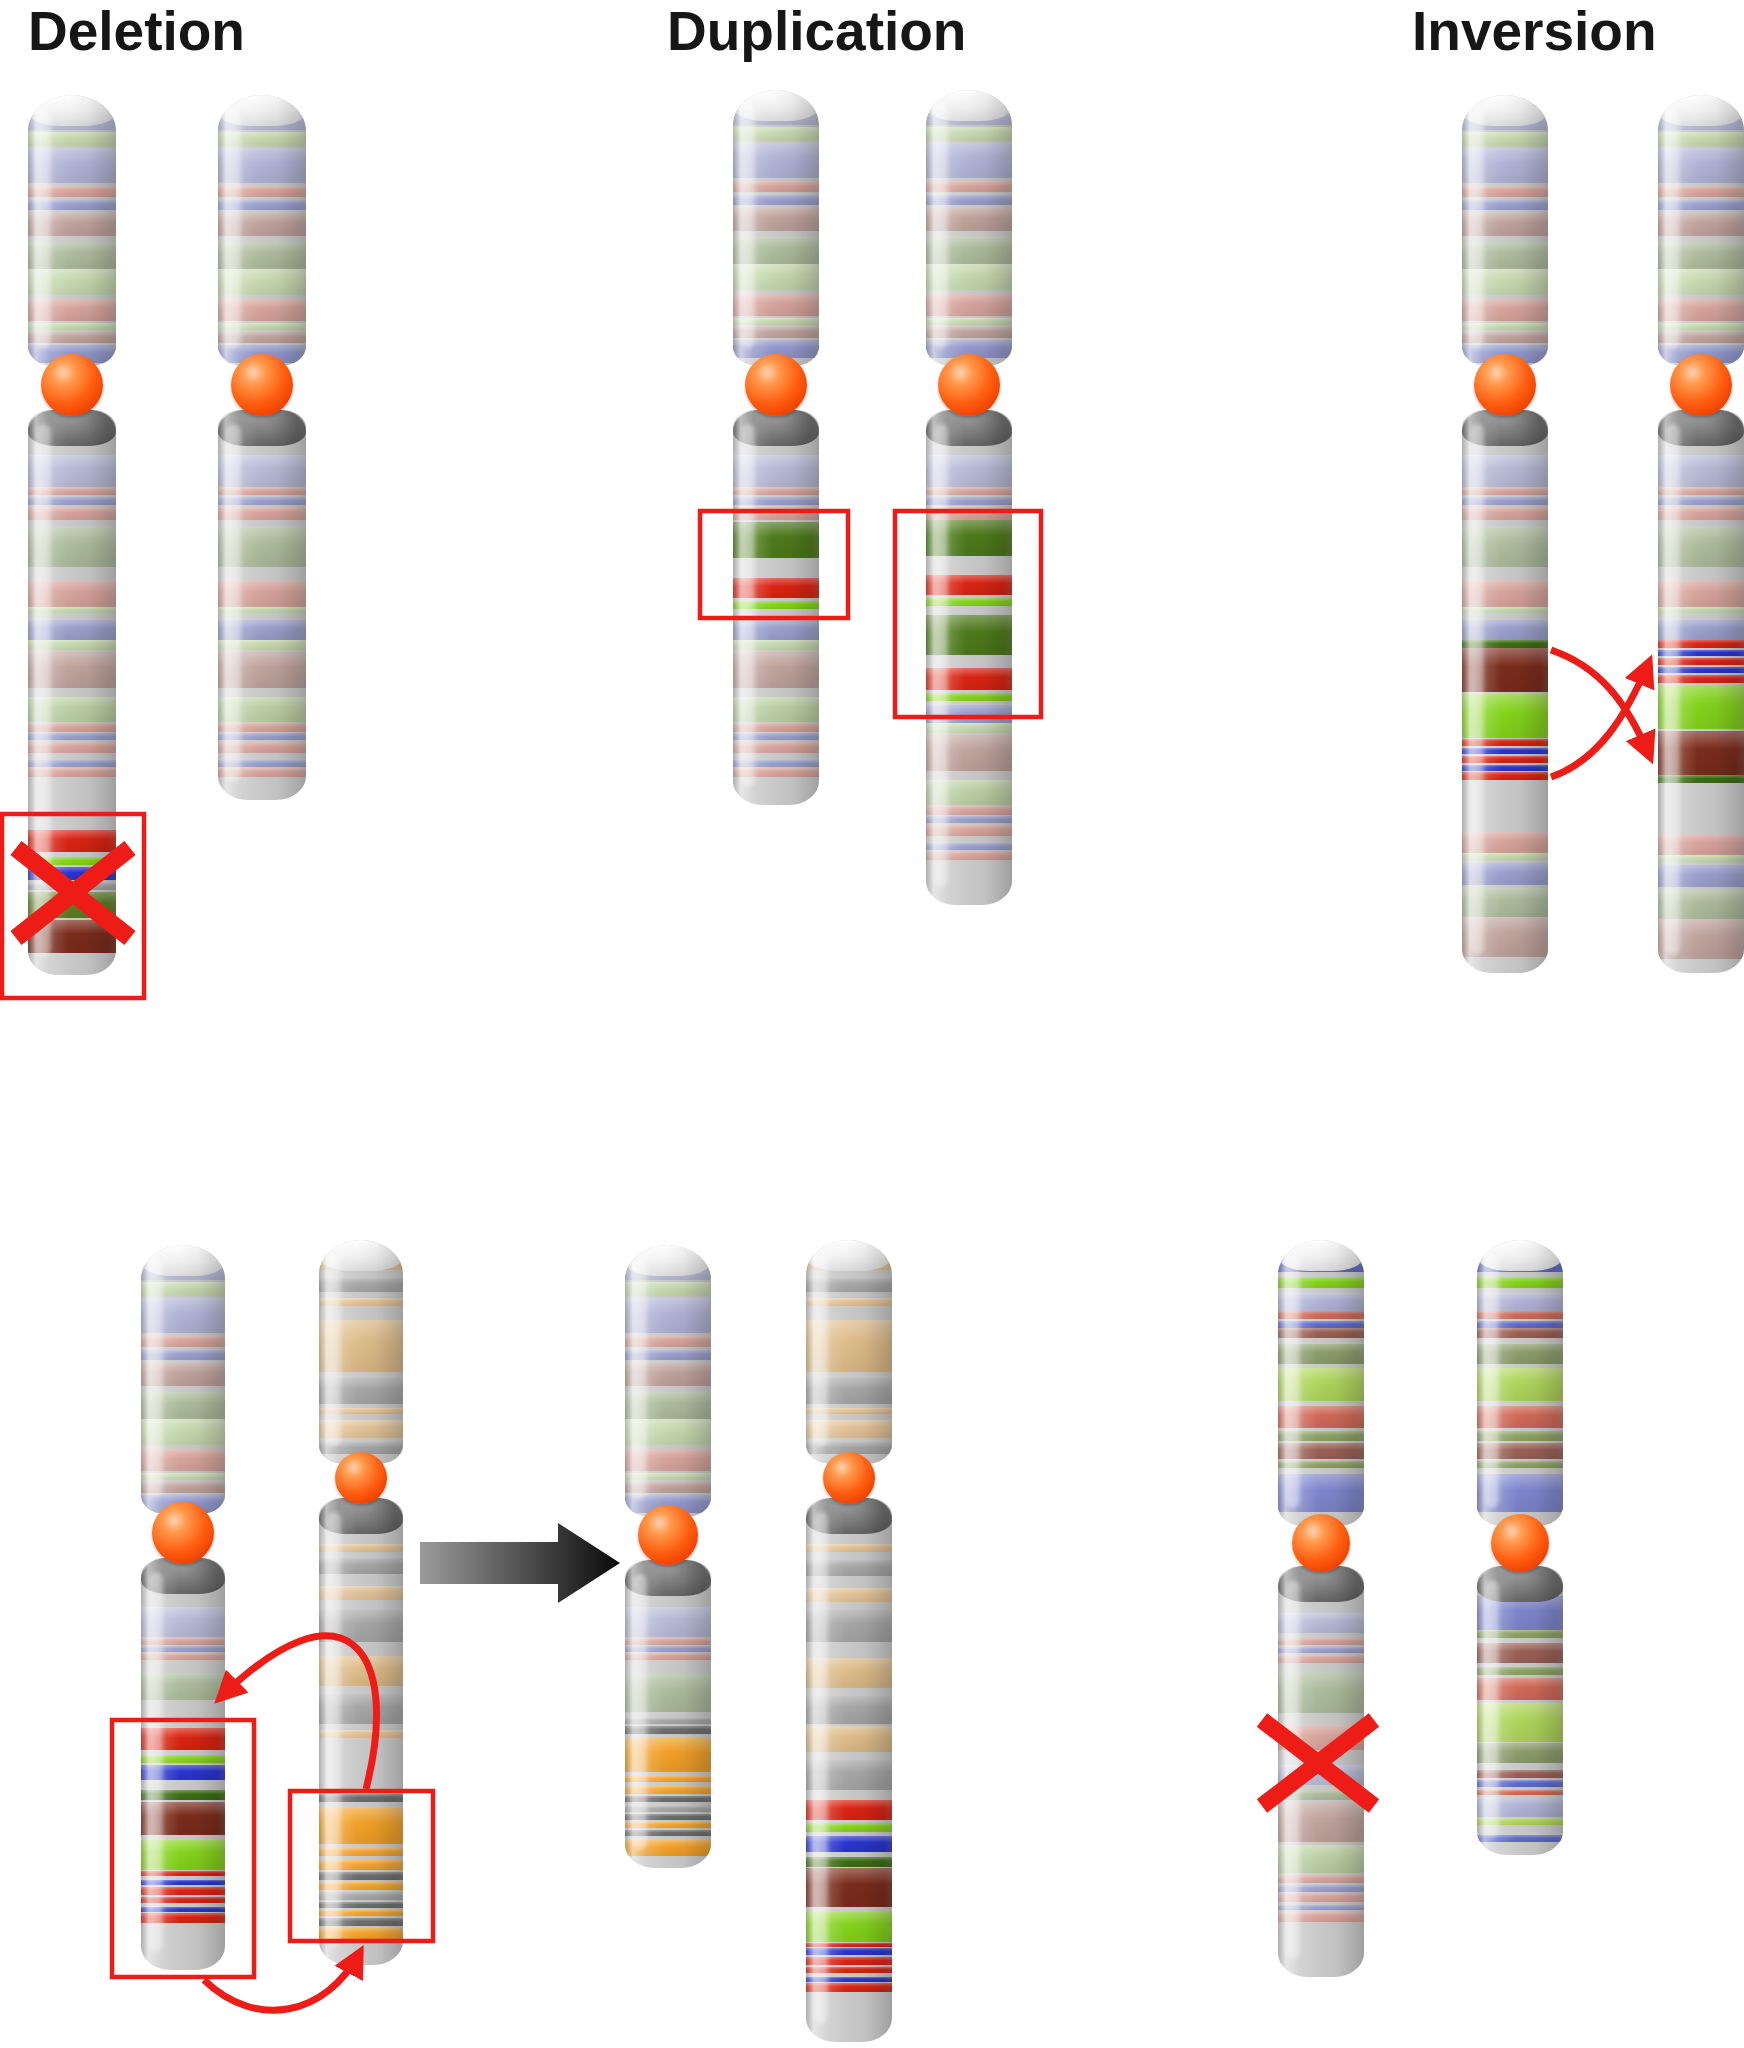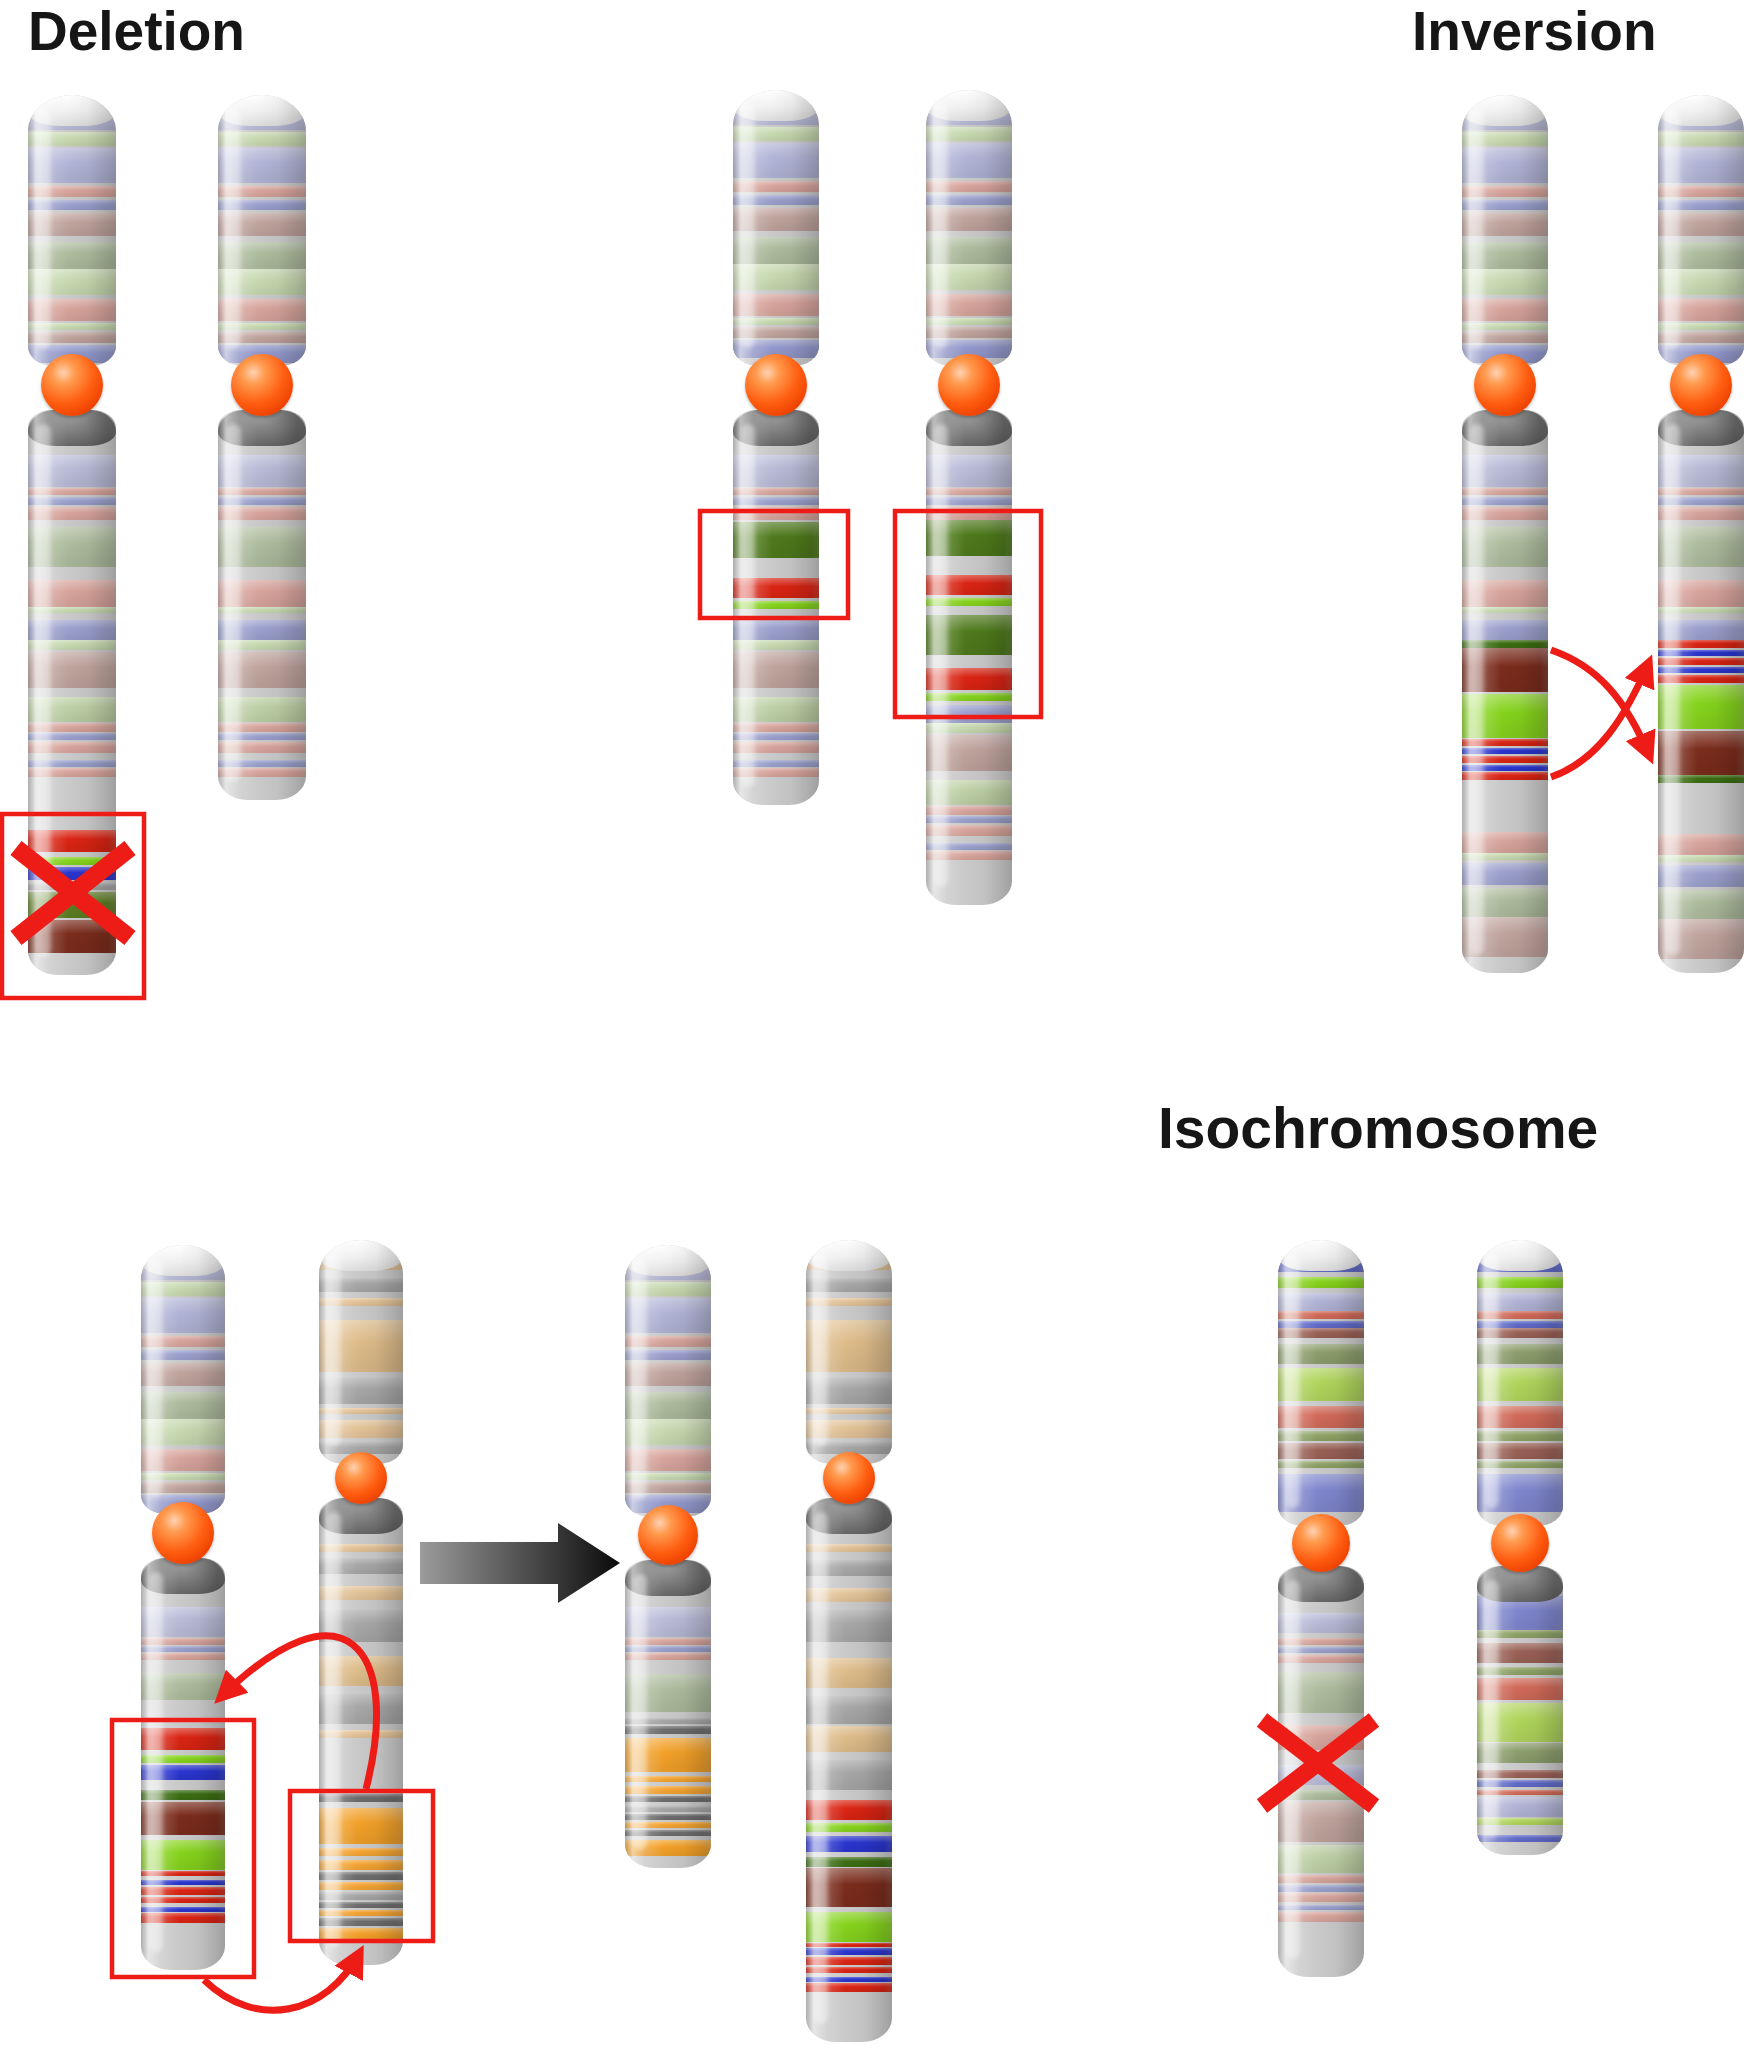--- a/index.html
+++ b/index.html
@@ -30,22 +30,22 @@
   .ball{position:absolute;border-radius:50%;z-index:3;
      background:radial-gradient(circle at 36% 30%, #ffd2b3 0%, #ff9a4e 20%, #ff5f12 52%, #ef4402 75%, #d23800 100%);
      box-shadow:0 2px 3px rgba(0,0,0,.25);}
   #anno{position:absolute;left:0;top:0;z-index:10;pointer-events:none;}
 </style>
 </head>
 <body>
 
 <div id="stage">
   <div class="title t-del">Deletion</div>
+  <div class="title t-dup">Duplication</div>
   <div class="title t-inv">Inversion</div>
-  <div class="title t-iso">Isochromosome</div>
 
   <div class="chrom" style="left: 28px; width: 88px;">
       <div class="arm parm" style="top: 95px; height: 271px;">
         <div class="band" style="top: 20px; height: 15px; background: linear-gradient(rgba(255, 255, 255, 0.32), rgba(255, 255, 255, 0) 42%, rgba(0, 0, 0, 0.05) 88%), rgb(185, 187, 216);"></div>
         <div class="band" style="top: 37px; height: 14px; background: linear-gradient(rgba(255, 255, 255, 0.32), rgba(255, 255, 255, 0) 42%, rgba(0, 0, 0, 0.05) 88%), rgb(199, 217, 176);"></div>
         <div class="band" style="top: 53px; height: 35px; background: linear-gradient(rgba(255, 255, 255, 0.32), rgba(255, 255, 255, 0) 42%, rgba(0, 0, 0, 0.05) 88%), rgb(177, 180, 214);"></div>
         <div class="band" style="top: 91px; height: 11px; background: linear-gradient(rgba(255, 255, 255, 0.32), rgba(255, 255, 255, 0) 42%, rgba(0, 0, 0, 0.05) 88%), rgb(215, 164, 156);"></div>
         <div class="band" style="top: 105px; height: 10px; background: linear-gradient(rgba(255, 255, 255, 0.32), rgba(255, 255, 255, 0) 42%, rgba(0, 0, 0, 0.05) 88%), rgb(155, 160, 205);"></div>
         <div class="band" style="top: 118px; height: 23px; background: linear-gradient(rgba(255, 255, 255, 0.32), rgba(255, 255, 255, 0) 42%, rgba(0, 0, 0, 0.05) 88%), rgb(192, 163, 157);"></div>
         <div class="band" style="top: 147px; height: 27px; background: linear-gradient(rgba(255, 255, 255, 0.32), rgba(255, 255, 255, 0) 42%, rgba(0, 0, 0, 0.05) 88%), rgb(173, 188, 157);"></div>

